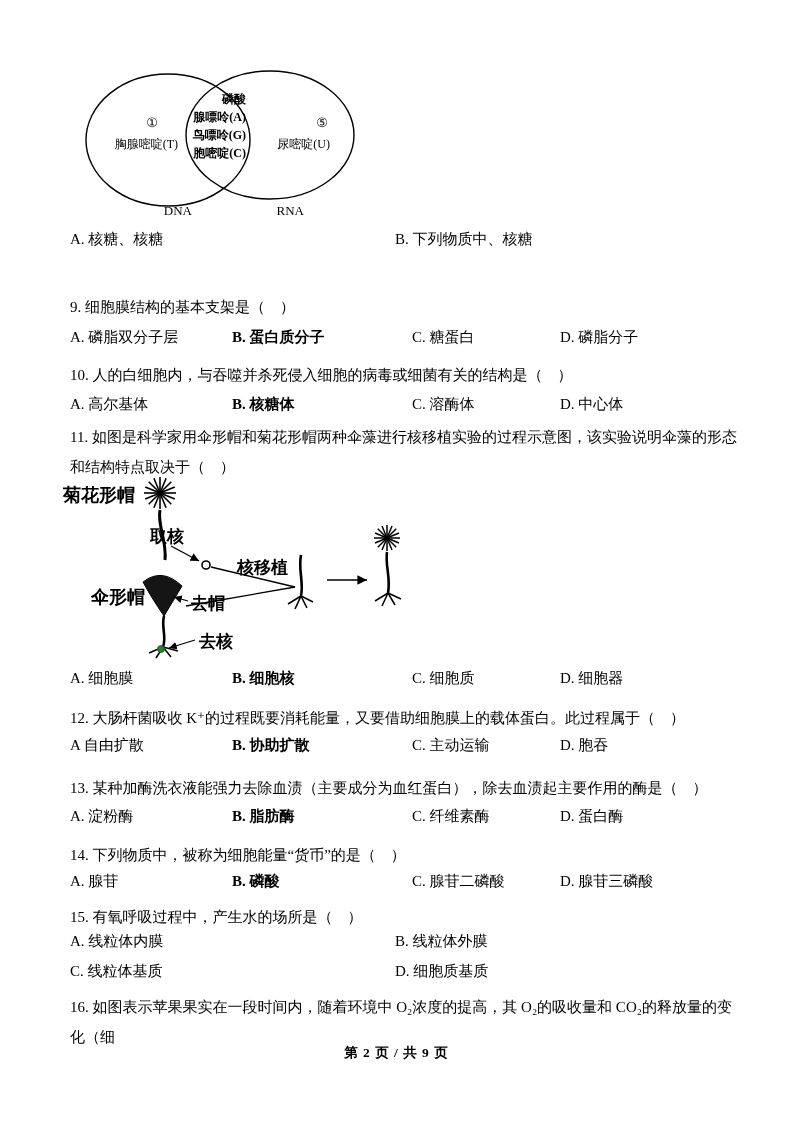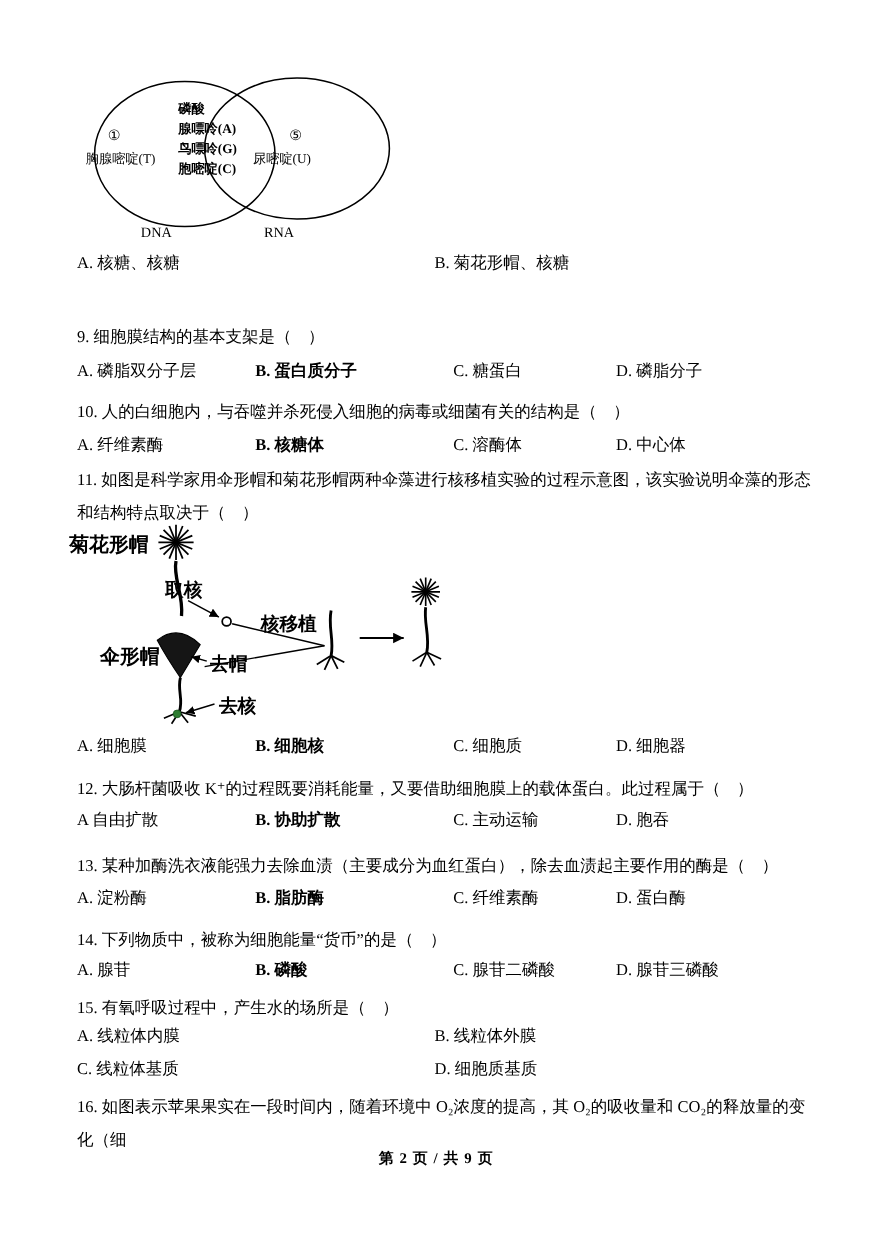--- a/index.html
+++ b/index.html
@@ -9,21 +9,21 @@
     font-family:"Liberation Serif","DejaVu Serif",serif; color:#000;
     font-size:15px; overflow:hidden;
   }
   .abs { position:absolute; }
   .qtext { position:absolute; left:70px; width:668px; line-height:30px; }
   .optrow { position:absolute; left:70px; width:668px; height:24px; }
   .optrow .opt { position:absolute; top:0; white-space:nowrap; }
   .opt.c0 { left:0; }   .opt.c1 { left:162px;font-weight:bold; }
   .opt.c2 { left:325px;margin-left:17px; } .opt.c3 { left:490px; }
   .opt.w0 { left:0; }   .opt.w1 { left:325px; }
-  .vlabel { position:absolute; text-align:left; line-height:1.25; }
+  .vlabel { position:absolute; text-align:right; line-height:1.25; }
   .vcenter { font-weight:bold; font-size:12px; }
   .dlabel { position:absolute; font-weight:bold; white-space:nowrap; }
   .footer { position:absolute; top:1044px; left:0; width:100%; text-align:center;
             font-size:13.5px; font-weight:bold; letter-spacing:1px; }
   svg { display:block; }
 </style>
 </head>
 <body>
 
 <div class="page">
@@ -40,34 +40,34 @@
     <div class="vlabel vcenter" style="left:84px; top:63px; width:84px;">鸟嘌呤(G)</div>
     <div class="vlabel vcenter" style="left:84px; top:81px; width:84px;">胞嘧啶(C)</div>
     <div class="vlabel" style="left:185px; top:50px; width:65px; font-size:13px;">⑤</div>
     <div class="vlabel" style="left:152px; top:72px; width:100px; font-size:12px;">尿嘧啶(U)</div>
     <div class="vlabel" style="left:50px; top:138px; width:64px; font-size:13px;">DNA</div>
     <div class="vlabel" style="left:162px; top:138px; width:64px; font-size:13px;">RNA</div>
   </div>
 
   <div class="optrow" style="top:230px">
     <span class="opt w0">A. 核糖、核糖</span>
-    <span class="opt w1">B. 菊花形帽、核糖</span>
+    <span class="opt w1">B. 下列物质中、核糖</span>
   </div>
 
   <div class="qtext" style="top:292px">9. 细胞膜结构的基本支架是（　）</div>
   <div class="optrow" style="top:328px">
     <span class="opt c0">A. 磷脂双分子层</span>
     <span class="opt c1">B. 蛋白质分子</span>
     <span class="opt c2">C. 糖蛋白</span>
     <span class="opt c3">D. 磷脂分子</span>
   </div>
 
   <div class="qtext" style="top:360px">10. 人的白细胞内，与吞噬并杀死侵入细胞的病毒或细菌有关的结构是（　）</div>
   <div class="optrow" style="top:395px">
-    <span class="opt c0">A. 纤维素酶</span>
+    <span class="opt c0">A. 高尔基体</span>
     <span class="opt c1">B. 核糖体</span>
     <span class="opt c2">C. 溶酶体</span>
     <span class="opt c3">D. 中心体</span>
   </div>
 
   <div class="qtext" style="top:422px">11. 如图是科学家用伞形帽和菊花形帽两种伞藻进行核移植实验的过程示意图，该实验说明伞藻的形态和结构特点取决于（　）</div>
 
   <div class="abs" style="left:55px; top:470px; width:440px; height:200px;">
     <svg width="440" height="200" viewBox="0 0 440 200" style="position:absolute;left:0;top:0;">
       <defs>

